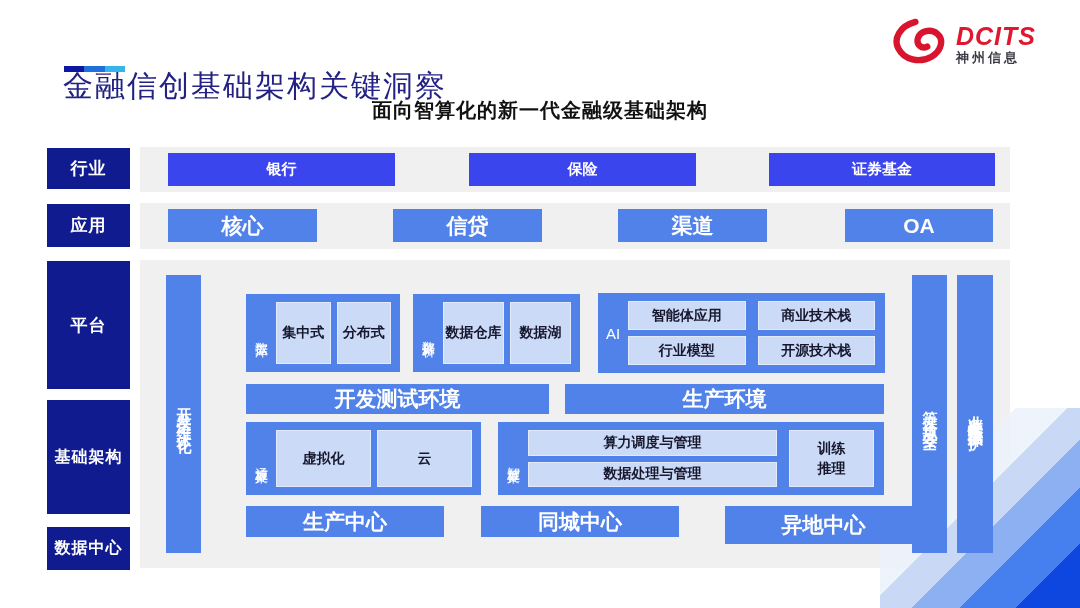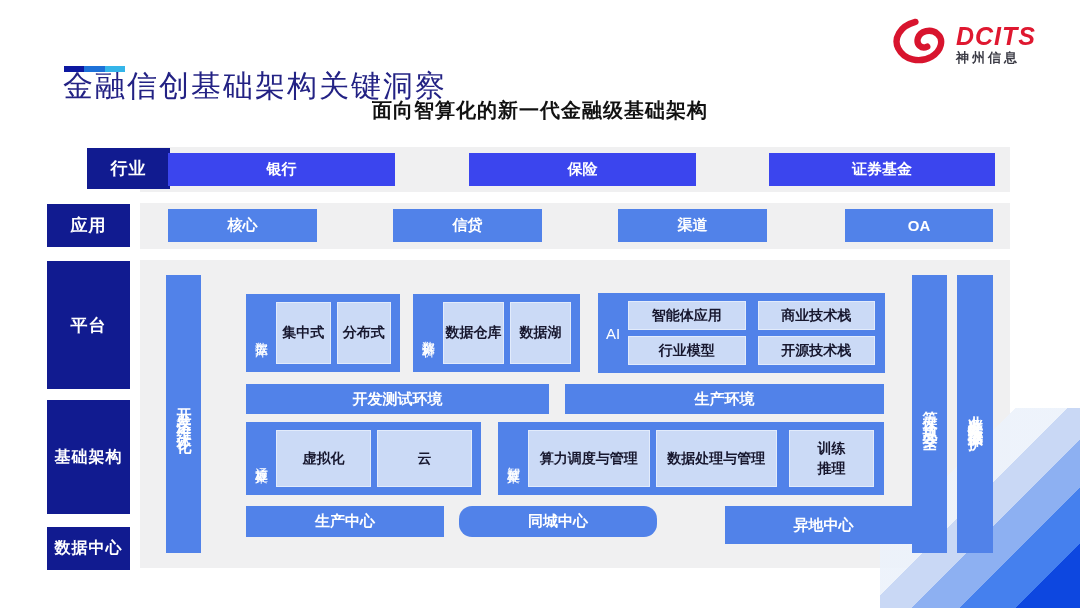--- a/index.html
+++ b/index.html
@@ -18,37 +18,37 @@
   .logo-brand { font-size:25px; font-weight:bold; font-style:italic; color:#df1830; letter-spacing:1px; }
   .logo-company { font-size:13px; font-weight:bold; color:#3a3a44; letter-spacing:3px; margin-top:2px; }
 
   .subtitle { position:absolute; left:140px; top:97px; width:800px; text-align:center;
               font-size:20px; font-weight:bold; color:#111111; letter-spacing:1px; }
 
   
   .side-label { position:absolute; left:47px; width:83px; background:#111b90; color:#ffffff;
                 font-weight:bold; font-size:17px; display:flex; align-items:center; justify-content:center;
                 letter-spacing:1px; z-index:2; }
-  .lbl-industry { top:148px; height:41px;margin-left:40px; }
+  .lbl-industry { top:148px; height:41px; }
   .lbl-application { top:204px; height:43px; }
   .lbl-platform { top:261px; height:128px; }
   .lbl-infrastructure { top:400px; height:114px; font-size:16px; }
   .lbl-datacenter { top:527px; height:43px; font-size:16px; }
 
   
   .strip { position:absolute; left:140px; width:870px; background:#f0f0f1; z-index:0; }
   .strip1 { top:147px; height:45px; }
   .strip2 { top:203px; height:46px; }
   .panel  { top:260px; height:308px; }
 
   
   .box { position:absolute; display:flex; align-items:center; justify-content:center;
          color:#ffffff; font-weight:bold; z-index:2; }
   .box-bright { background:#3b45ee; font-size:15px; }
-  .box-blue   { background:#5182e9; font-size:15px; }
+  .box-blue   { background:#5182e9; font-size:21px; }
 
   
   .b-bank { left:168px; top:153px; width:227px; height:33px; }
   .b-ins  { left:469px; top:153px; width:227px; height:33px; }
   .b-sec  { left:769px; top:153px; width:226px; height:33px; }
   
   .b-core { left:168px; top:209px; width:149px; height:33px; }
   .b-credit { left:393px; top:209px; width:149px; height:33px; }
   .b-channel { left:618px; top:209px; width:149px; height:33px; }
   .b-oa { left:845px; top:209px; width:148px; height:33px; }
@@ -72,29 +72,29 @@
   .cell { background:#cbdaf6; border:1px solid #e2ebfb; color:#17172e; font-weight:bold; font-size:14px;
           display:flex; align-items:center; justify-content:center; flex:1; }
 
   .g-db { left:246px; top:294px; width:154px; height:78px; }
   .g-an { left:413px; top:294px; width:167px; height:78px; }
   .g-ai { left:598px; top:293px; width:287px; height:80px; }
   .g-gc { left:246px; top:422px; width:235px; height:73px; }
   .g-ic { left:498px; top:422px; width:386px; height:73px; }
 
   .ic-wrap { flex:1; display:flex; gap:12px; padding:8px 10px 8px 0; }
-  .ic-col { flex:1; display:flex; flex-direction:row; gap:6px; }
+  .ic-col { flex:1; display:flex; flex-direction:column; gap:6px; }
   .ic-side { flex:0 0 85px; display:flex; align-items:center; justify-content:center; text-align:center;
              width:85px; word-break:break-all; line-height:1.4; padding:0 24px; }
 
   
   .b-env1 { left:246px; top:384px; width:303px; height:30px; }
   .b-env2 { left:565px; top:384px; width:319px; height:30px; }
   .b-c1 { left:246px; top:506px; width:198px; height:31px; }
-  .b-c2 { left:459px; top:506px; width:198px; height:31px;border-radius:13px; }
+  .b-c2 { left:481px; top:506px; width:198px; height:31px; }
   .b-c3 { left:725px; top:506px; width:197px; height:38px; }
 
   
   .corner { position:absolute; left:880px; top:408px; width:200px; height:200px; z-index:1;
             background:linear-gradient(135deg,
               rgba(255,255,255,0) 0%, rgba(255,255,255,0) 34%,
               rgba(236,242,251,0.9) 34%, rgba(236,242,251,0.9) 47%,
               #c9d8f5 47%, #c9d8f5 58%,
               #8db0f2 58%, #8db0f2 70%,
               #4580ee 70%, #4580ee 84%,

